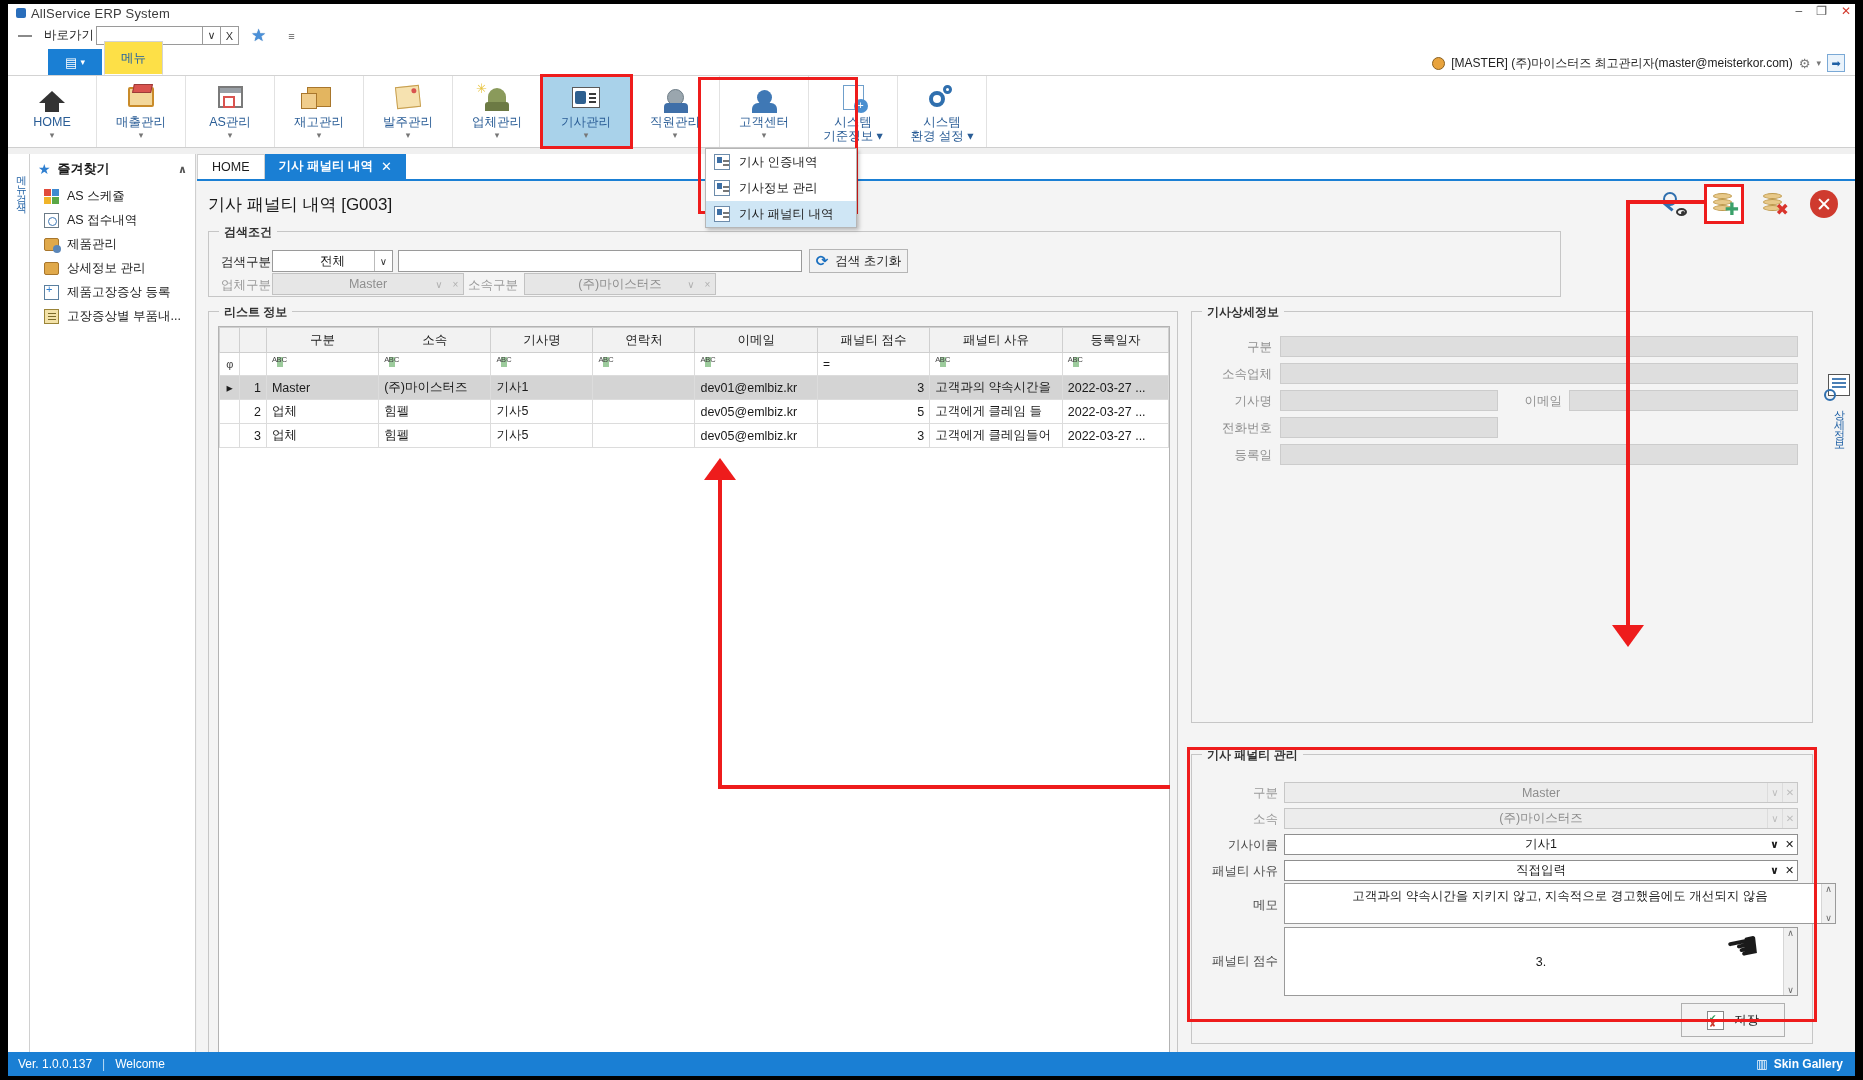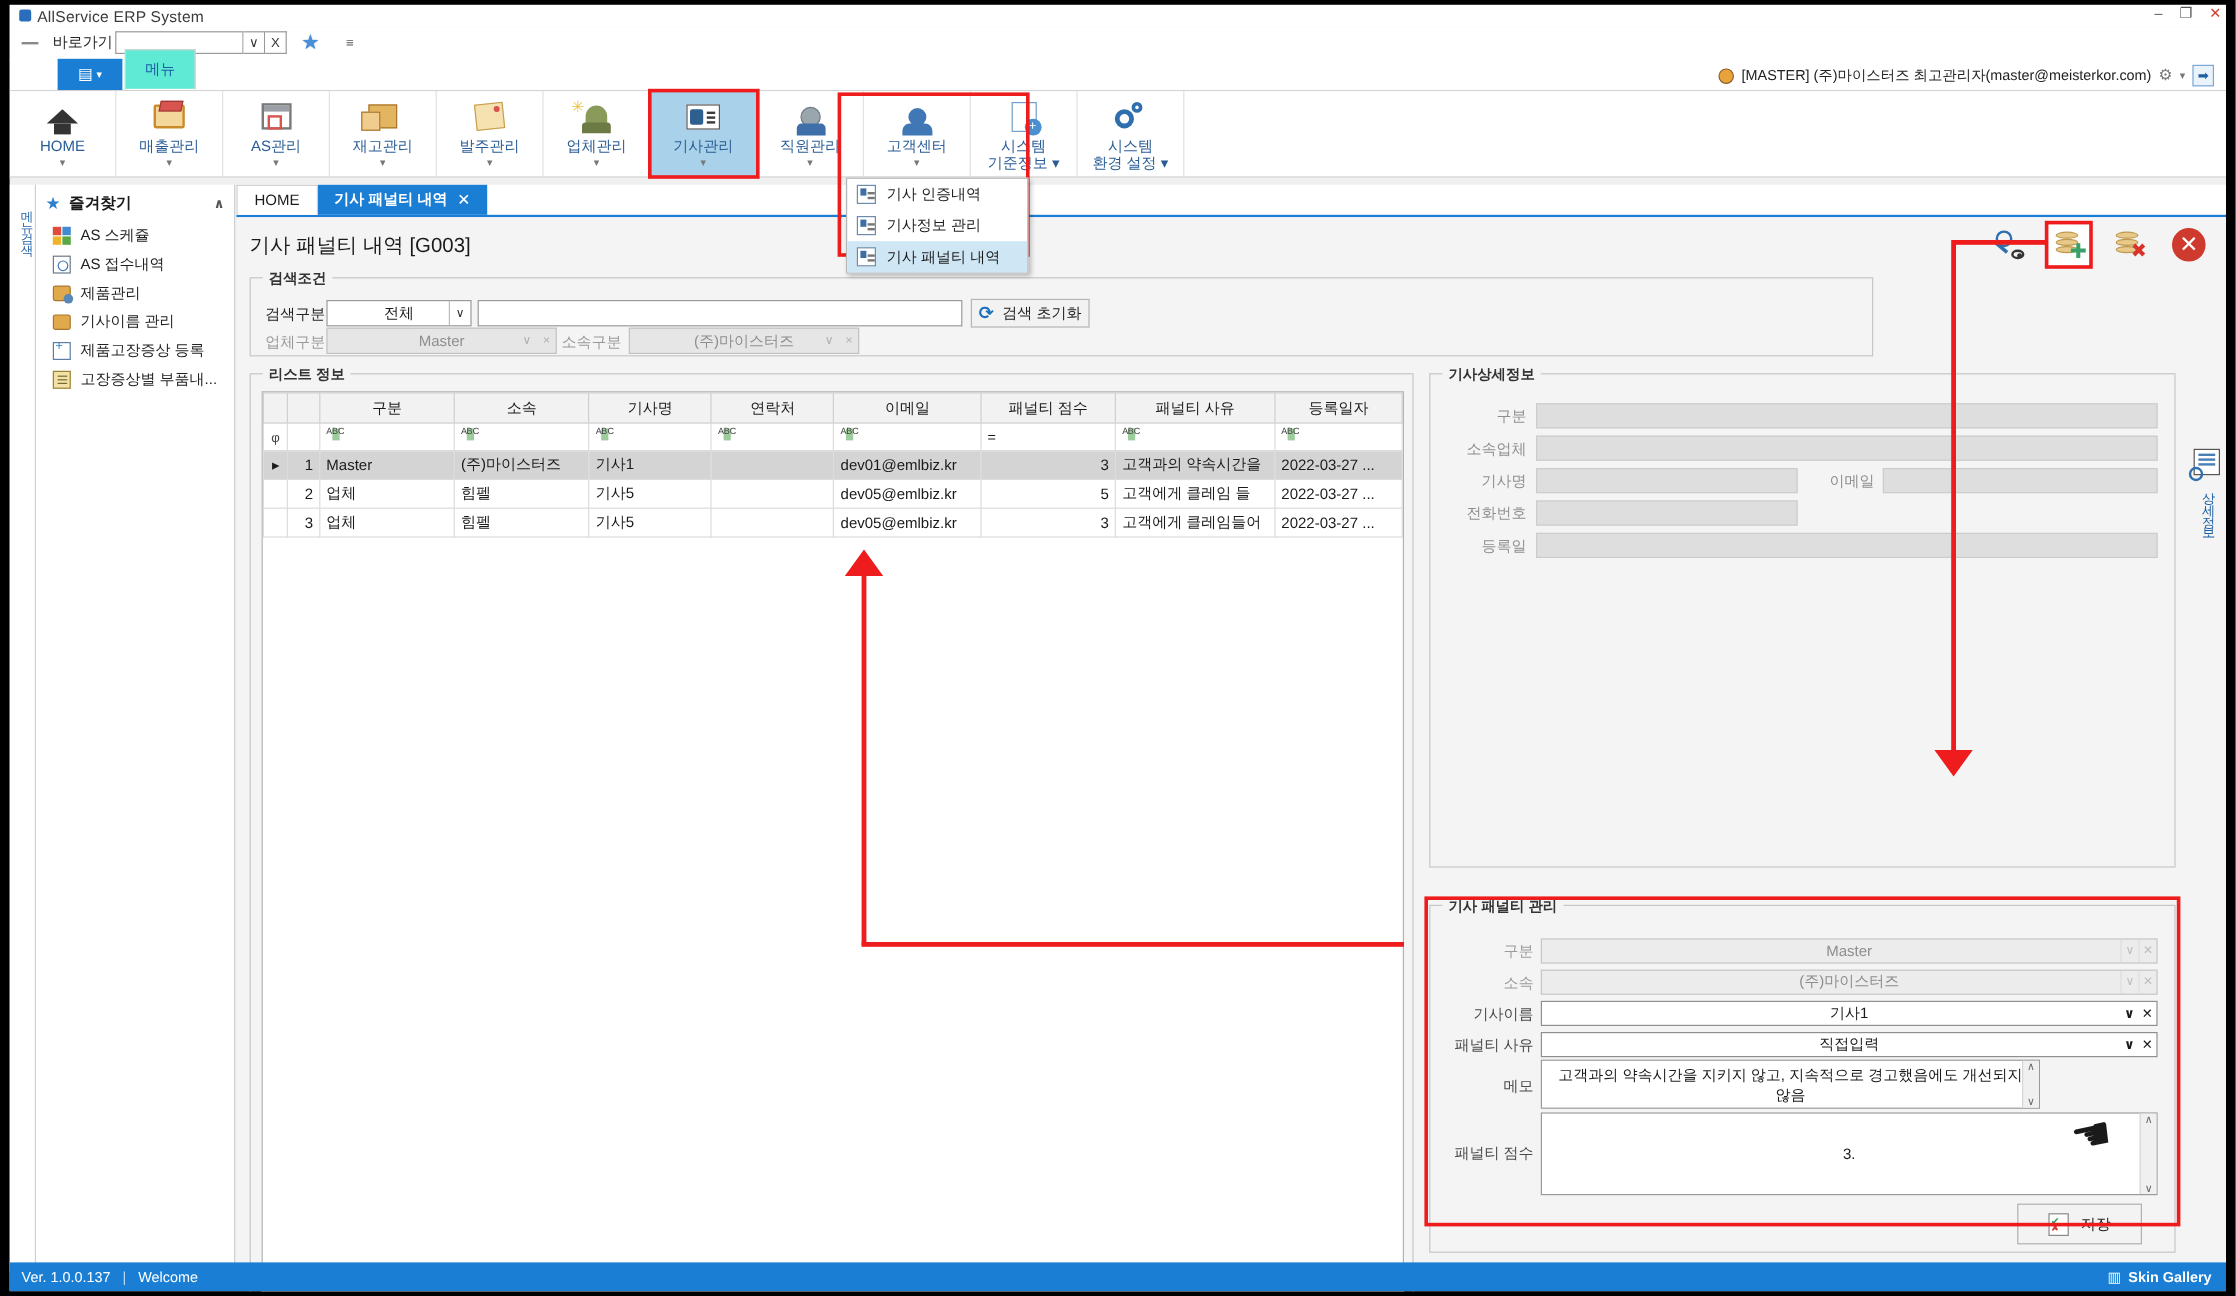--- a/index.html
+++ b/index.html
@@ -57,21 +57,21 @@
     background:#ffffff; display:flex; align-items:flex-end; padding-left:40px;
     border-bottom:1px solid #d3d3d3;
   }
   .ribtab-app {
     width:54px; height:26px; background:#1a7fd4; color:#fff;
     display:flex; align-items:center; justify-content:center; gap:3px;
     font-size:13px;
   }
   .ribtab {
     height:25px; padding:16px 16px; display:flex; align-items:center;
-    font-size:12.5px; color:#1d5fa4; background:#5eead4;
+    font-size:12.5px; color:#1d5fa4; background:#fde047;
     border:1px solid #d3d3d3; border-bottom:1px solid #fff;
     margin-left:2px;
   }
   .userbox {
     position:absolute; right:10px; top:46px; height:26px;
     display:flex; align-items:center; gap:6px; font-size:12px; color:#222;
   }
   .useravatar { width:13px; height:13px; background:#e8a33d; border-radius:50%; border:1px solid #8a6020; }
   .gearmini { font-size:13px; color:#777; }
   .logoutbtn { width:18px; height:18px; border:1px solid #7aa9d6; background:#eaf3fb; color:#1d5fa4;
@@ -510,21 +510,21 @@
     <div class="favitem">
       <span class="favico fi-recv"></span>
       <span>AS 접수내역</span>
     </div>
     <div class="favitem">
       <span class="favico fi-prod"></span>
       <span>제품관리</span>
     </div>
     <div class="favitem">
       <span class="favico fi-part"></span>
-      <span>기사이름 관리</span>
+      <span>상세정보 관리</span>
     </div>
     <div class="favitem">
       <span class="favico fi-symp"></span>
       <span>제품고장증상 등록</span>
     </div>
     <div class="favitem">
       <span class="favico fi-list"></span>
       <span>고장증상별 부품내...</span>
     </div>
   </div>
@@ -732,21 +732,21 @@
       </div>
 
       <div class="plbl" style="left:10px;top:108px;width:76px;">패널티 사유</div>
       <div class="pen" style="left:92px;top:105px;width:514px;">
         <span>직접입력</span>
         <span class="ar">∨</span>
         <span class="xr">✕</span>
       </div>
 
       <div class="plbl" style="left:10px;top:142px;width:76px;">메모</div>
-      <div class="pta" style="left:92px;top:128px;width:416px;height:41px;">
+      <div class="pta" style="left:92px;top:128px;width:552px;height:41px;">
         <span>고객과의 약속시간을 지키지 않고, 지속적으로 경고했음에도 개선되지 않음</span>
         <span class="scrollbarv">
           <span>∧</span>
           <span>∨</span>
         </span>
       </div>
 
       <div class="plbl" style="left:4px;top:198px;width:82px;">패널티 점수</div>
       <div class="pta" style="left:92px;top:172px;width:514px;height:69px;display:flex;align-items:center;justify-content:center;">
         <span>3.</span>

